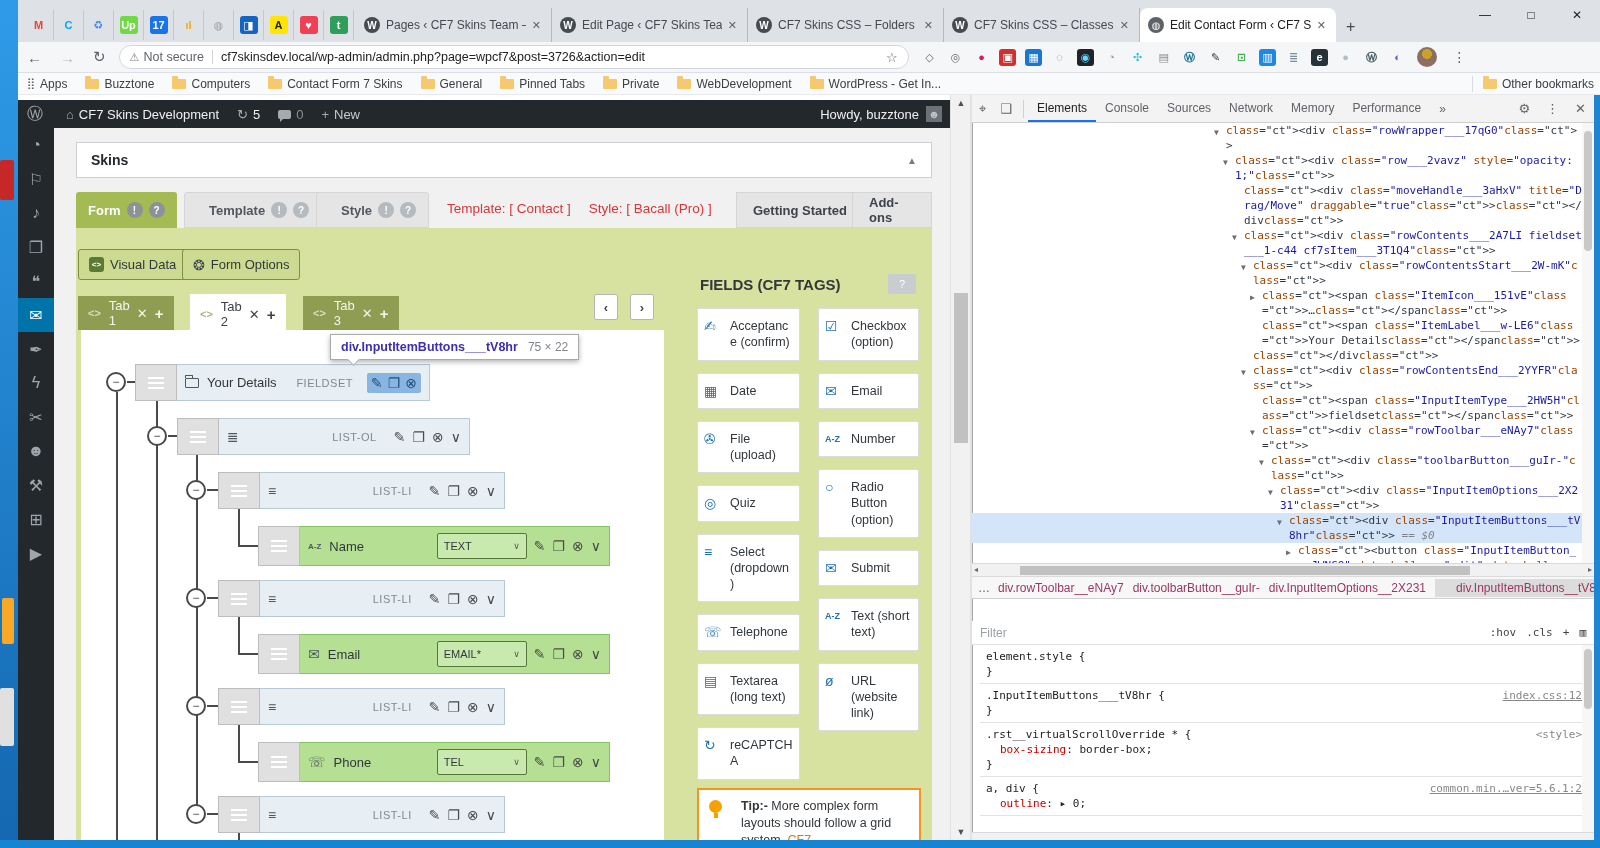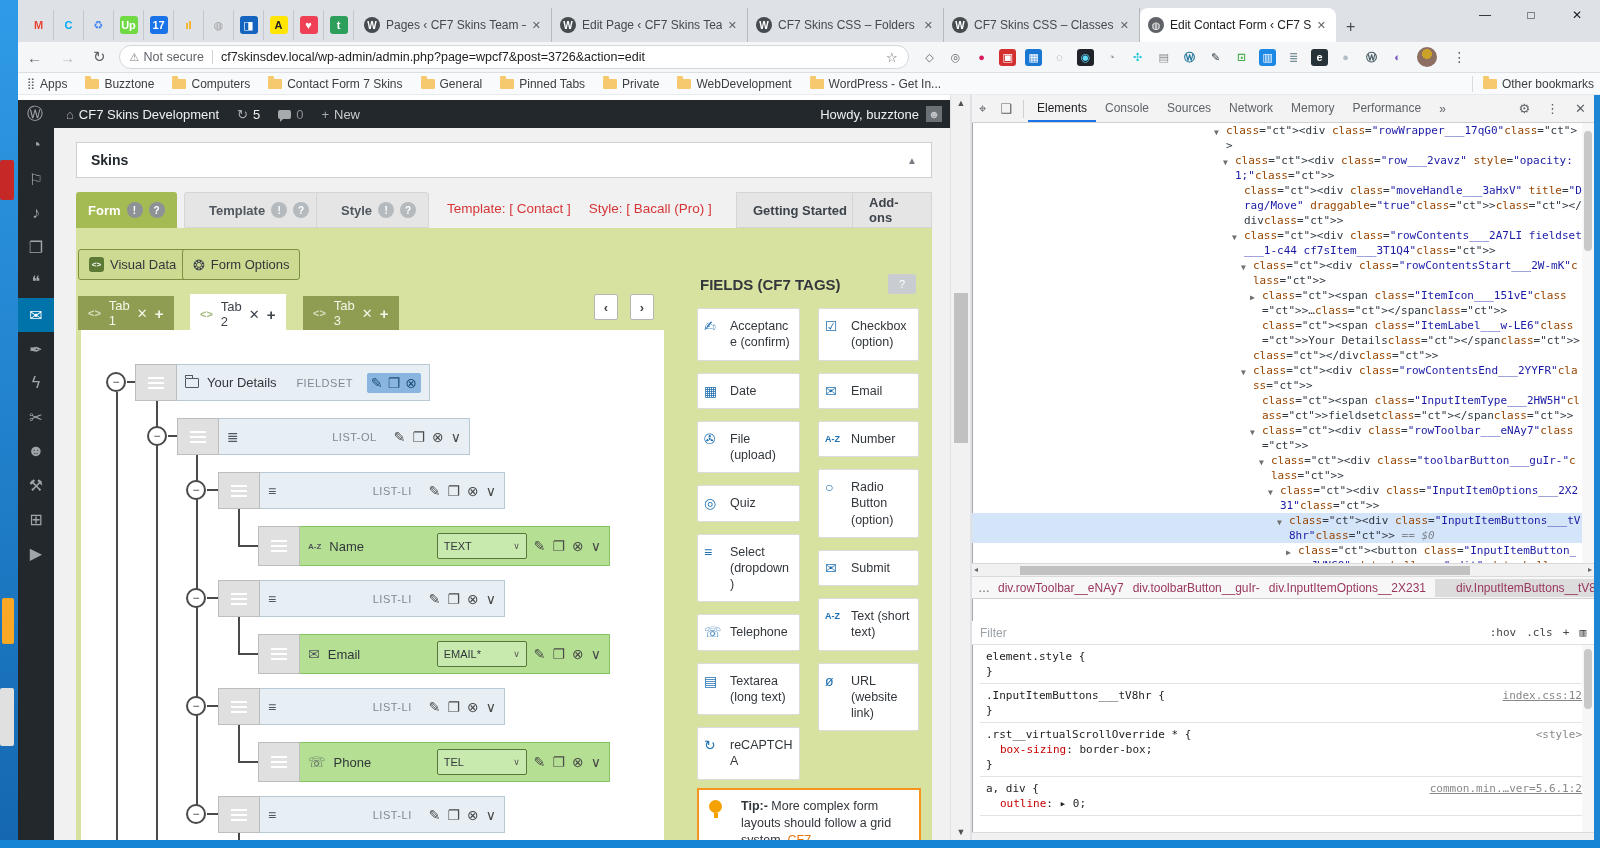--- a/index.html
+++ b/index.html
@@ -687,20 +687,24 @@
           <span class="rowic">≡</span>
           <span class="rowtag">LIST-LI</span>
           <span class="rbtn">✎</span>
           <span class="rbtn">❐</span>
           <span class="rbtn">⊗</span>
           <span class="rbtn">∨</span>
         </div>
       </div>
     </div>
 
+  <div class="abs" id="tooltip">
+    <span class="sel">div.InputItemButtons___tV8hr</span>
+    <span class="dim">75 × 22</span>
+  </div>
 
   <div class="abs" id="fields-title">FIELDS (CF7 TAGS)</div>
   <div class="abs" id="fields-help">?</div>
   <div class="fieldcol" id="fcol-left" style="left:697px;width:103px;">
       <div class="fbtn">
         <span class="fic">✍</span>
         <span class="flab">Acceptance (confirm)</span>
       </div>
       <div class="fbtn">
         <span class="fic">▦</span>

